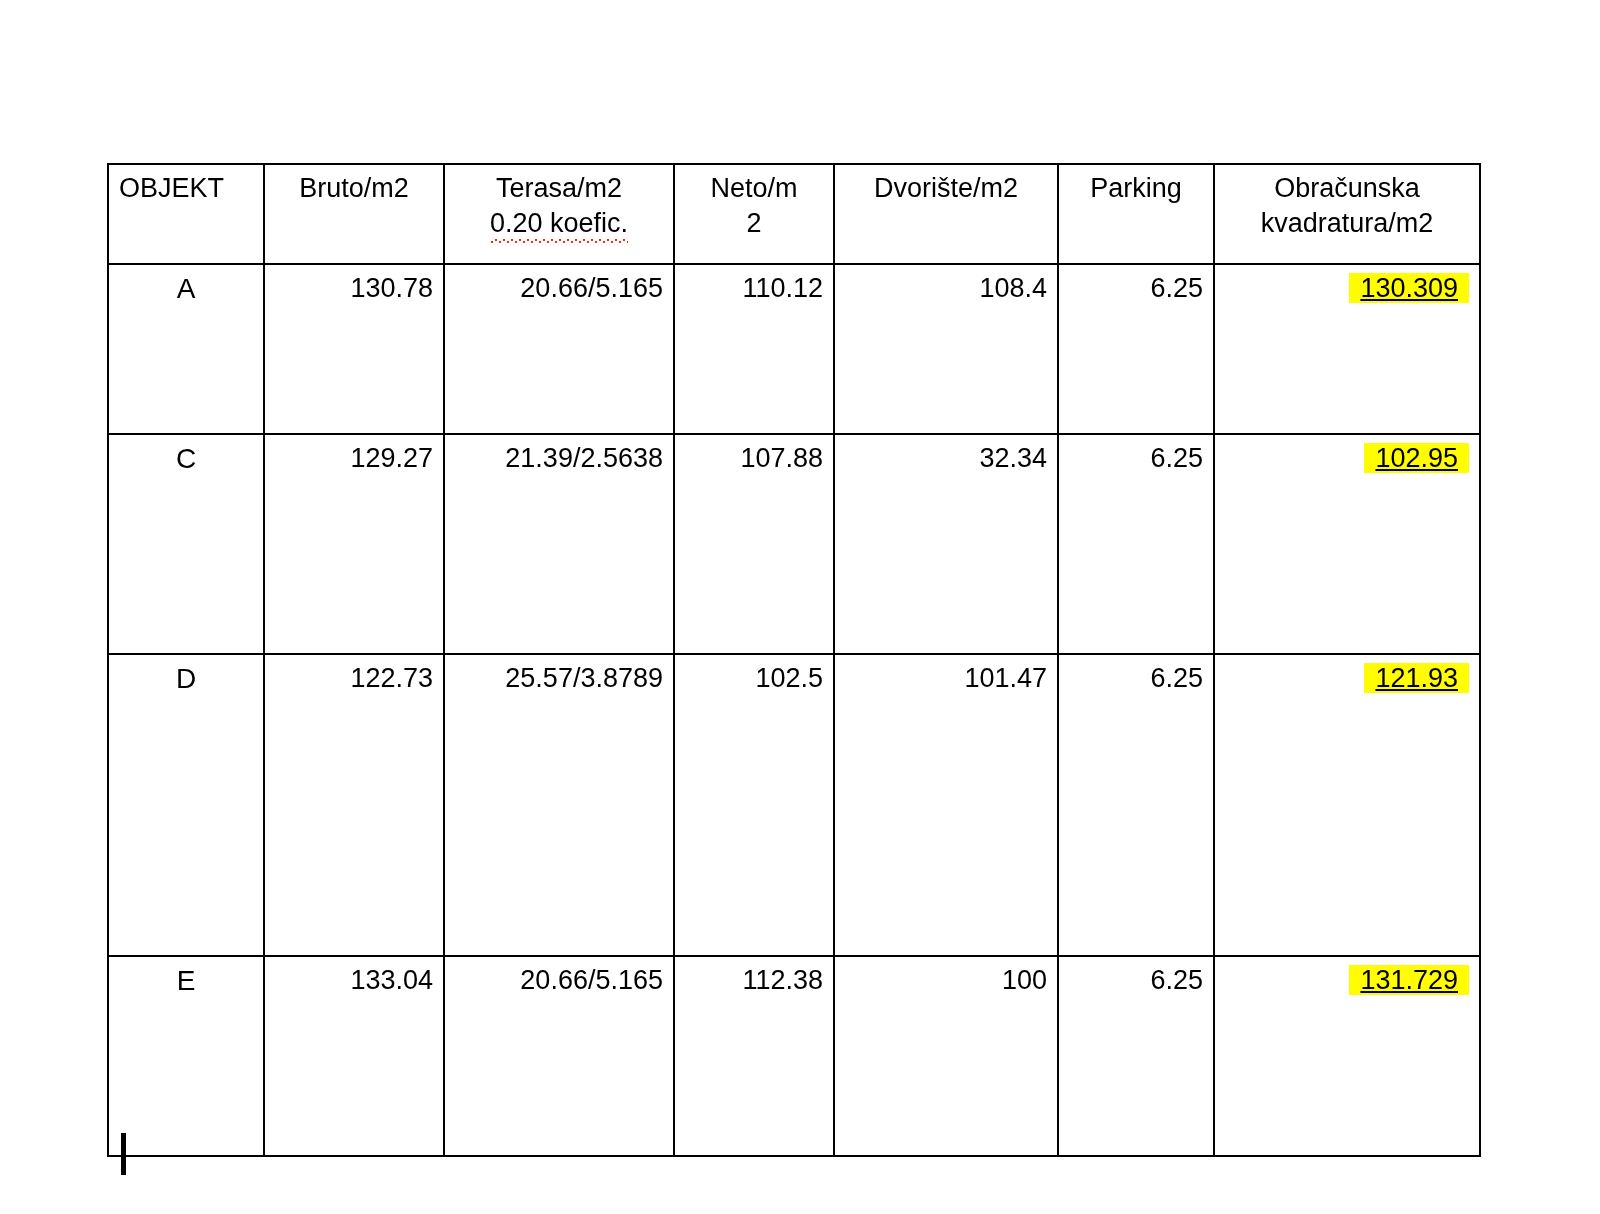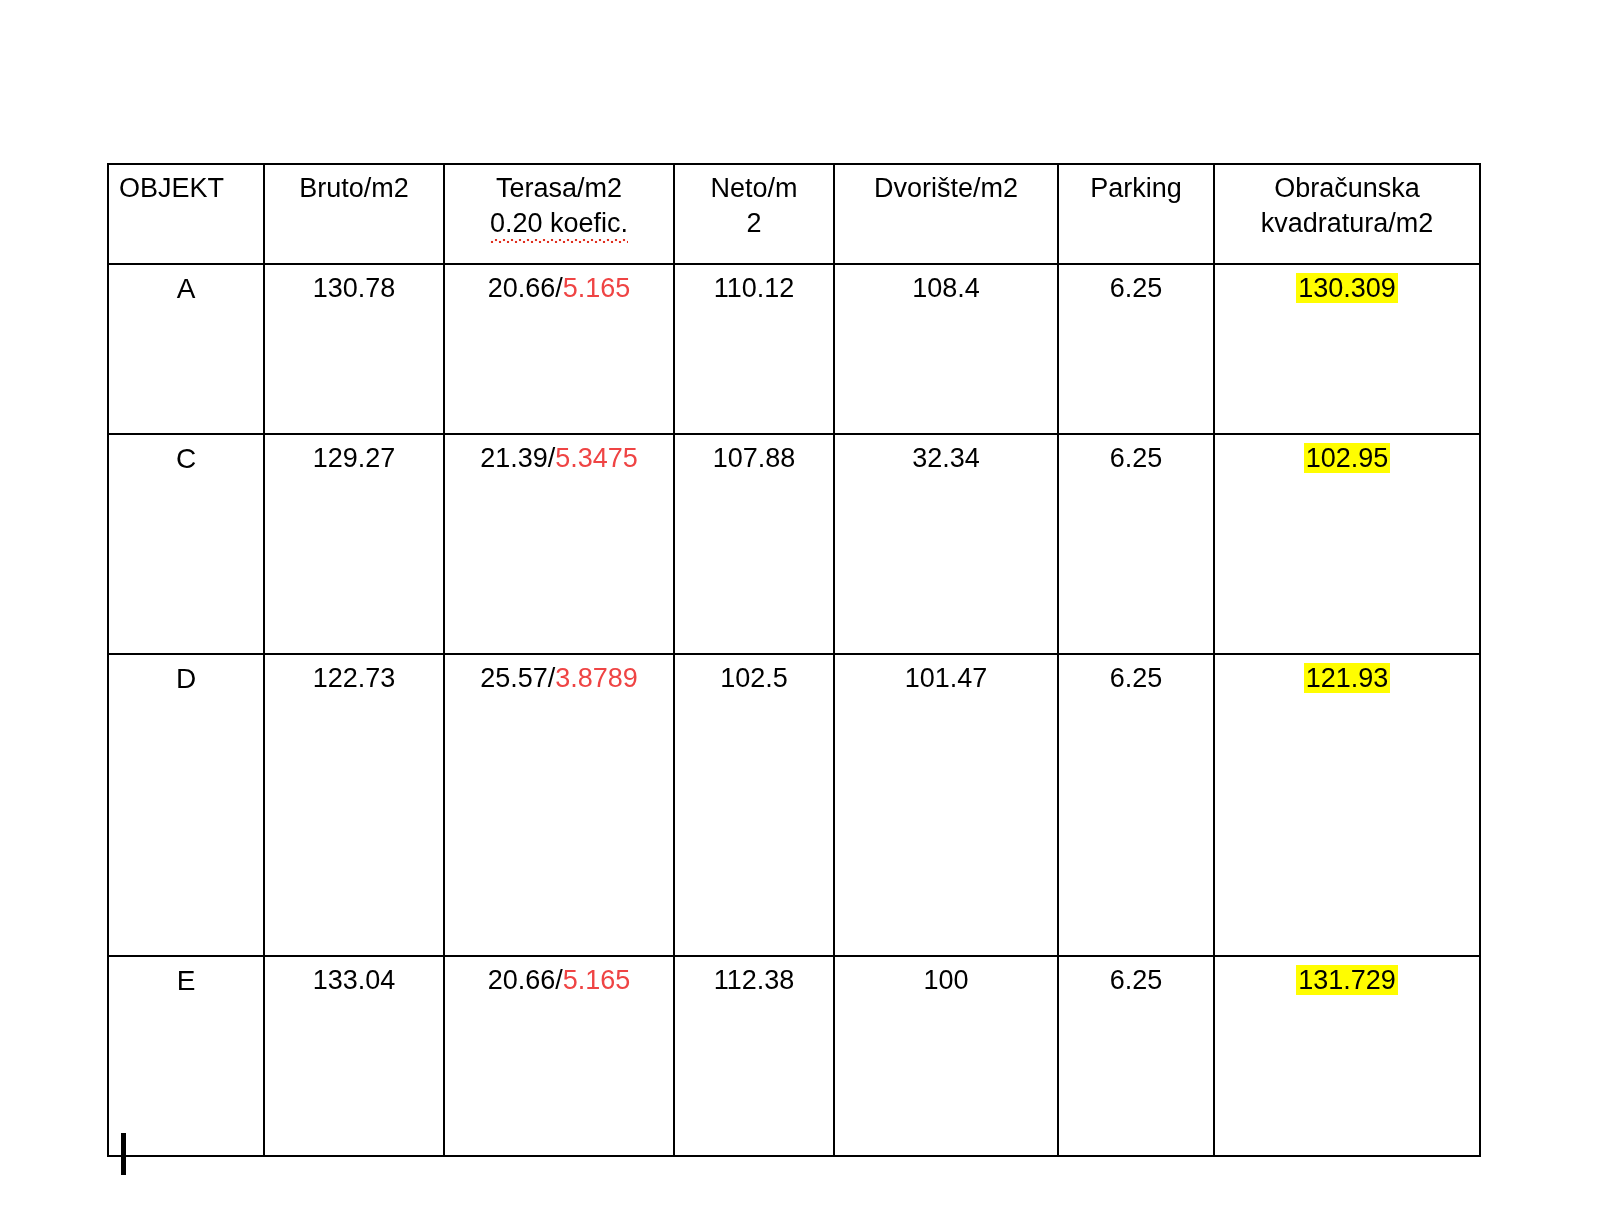--- a/index.html
+++ b/index.html
@@ -72,35 +72,36 @@
     right: 0;
     bottom: -3px;
     height: 4px;
     background-image:
       radial-gradient(circle at 2px 3px, #e03020 1.2px, transparent 1.6px),
       radial-gradient(circle at 6px 1px, #e03020 1.2px, transparent 1.6px);
     background-size: 8px 4px;
     background-repeat: repeat-x;
   }
   tbody td {
-    text-align: center;
+    text-align: right;
   }
   tbody td.obj {
     text-align: center;
     font-size: 28px;
   }
   tr.r-a td { height: 158px; }
   tr.r-c td { height: 208px; }
   tr.r-d td { height: 290px; }
   tr.r-e td { height: 188px; }
 
-  .red { color: #ef4444; }
+  .red { color: #000000; }
   .hl {
     background: #fffd00;
-    padding: 0 2px;
+    padding: 0 11px;
+    text-decoration: underline;
   }
   .cursor {
     position: absolute;
     left: 121px;
     top: 1125px;
     width: 5px;
     height: 42px;
     background: #000000;
   }
   .watermark {
@@ -168,21 +169,21 @@
           <td>130.78</td>
           <td><span>20.66/</span><span class="red">5.165</span></td>
           <td>110.12</td>
           <td>108.4</td>
           <td>6.25</td>
           <td><span class="hl">130.309</span></td>
         </tr>
         <tr class="r-c">
           <td class="obj">C</td>
           <td>129.27</td>
-          <td><span>21.39/</span><span class="red">5.3475</span></td>
+          <td><span>21.39/</span><span class="red">2.5638</span></td>
           <td>107.88</td>
           <td>32.34</td>
           <td>6.25</td>
           <td><span class="hl">102.95</span></td>
         </tr>
         <tr class="r-d">
           <td class="obj">D</td>
           <td>122.73</td>
           <td><span>25.57/</span><span class="red">3.8789</span></td>
           <td>102.5</td>

